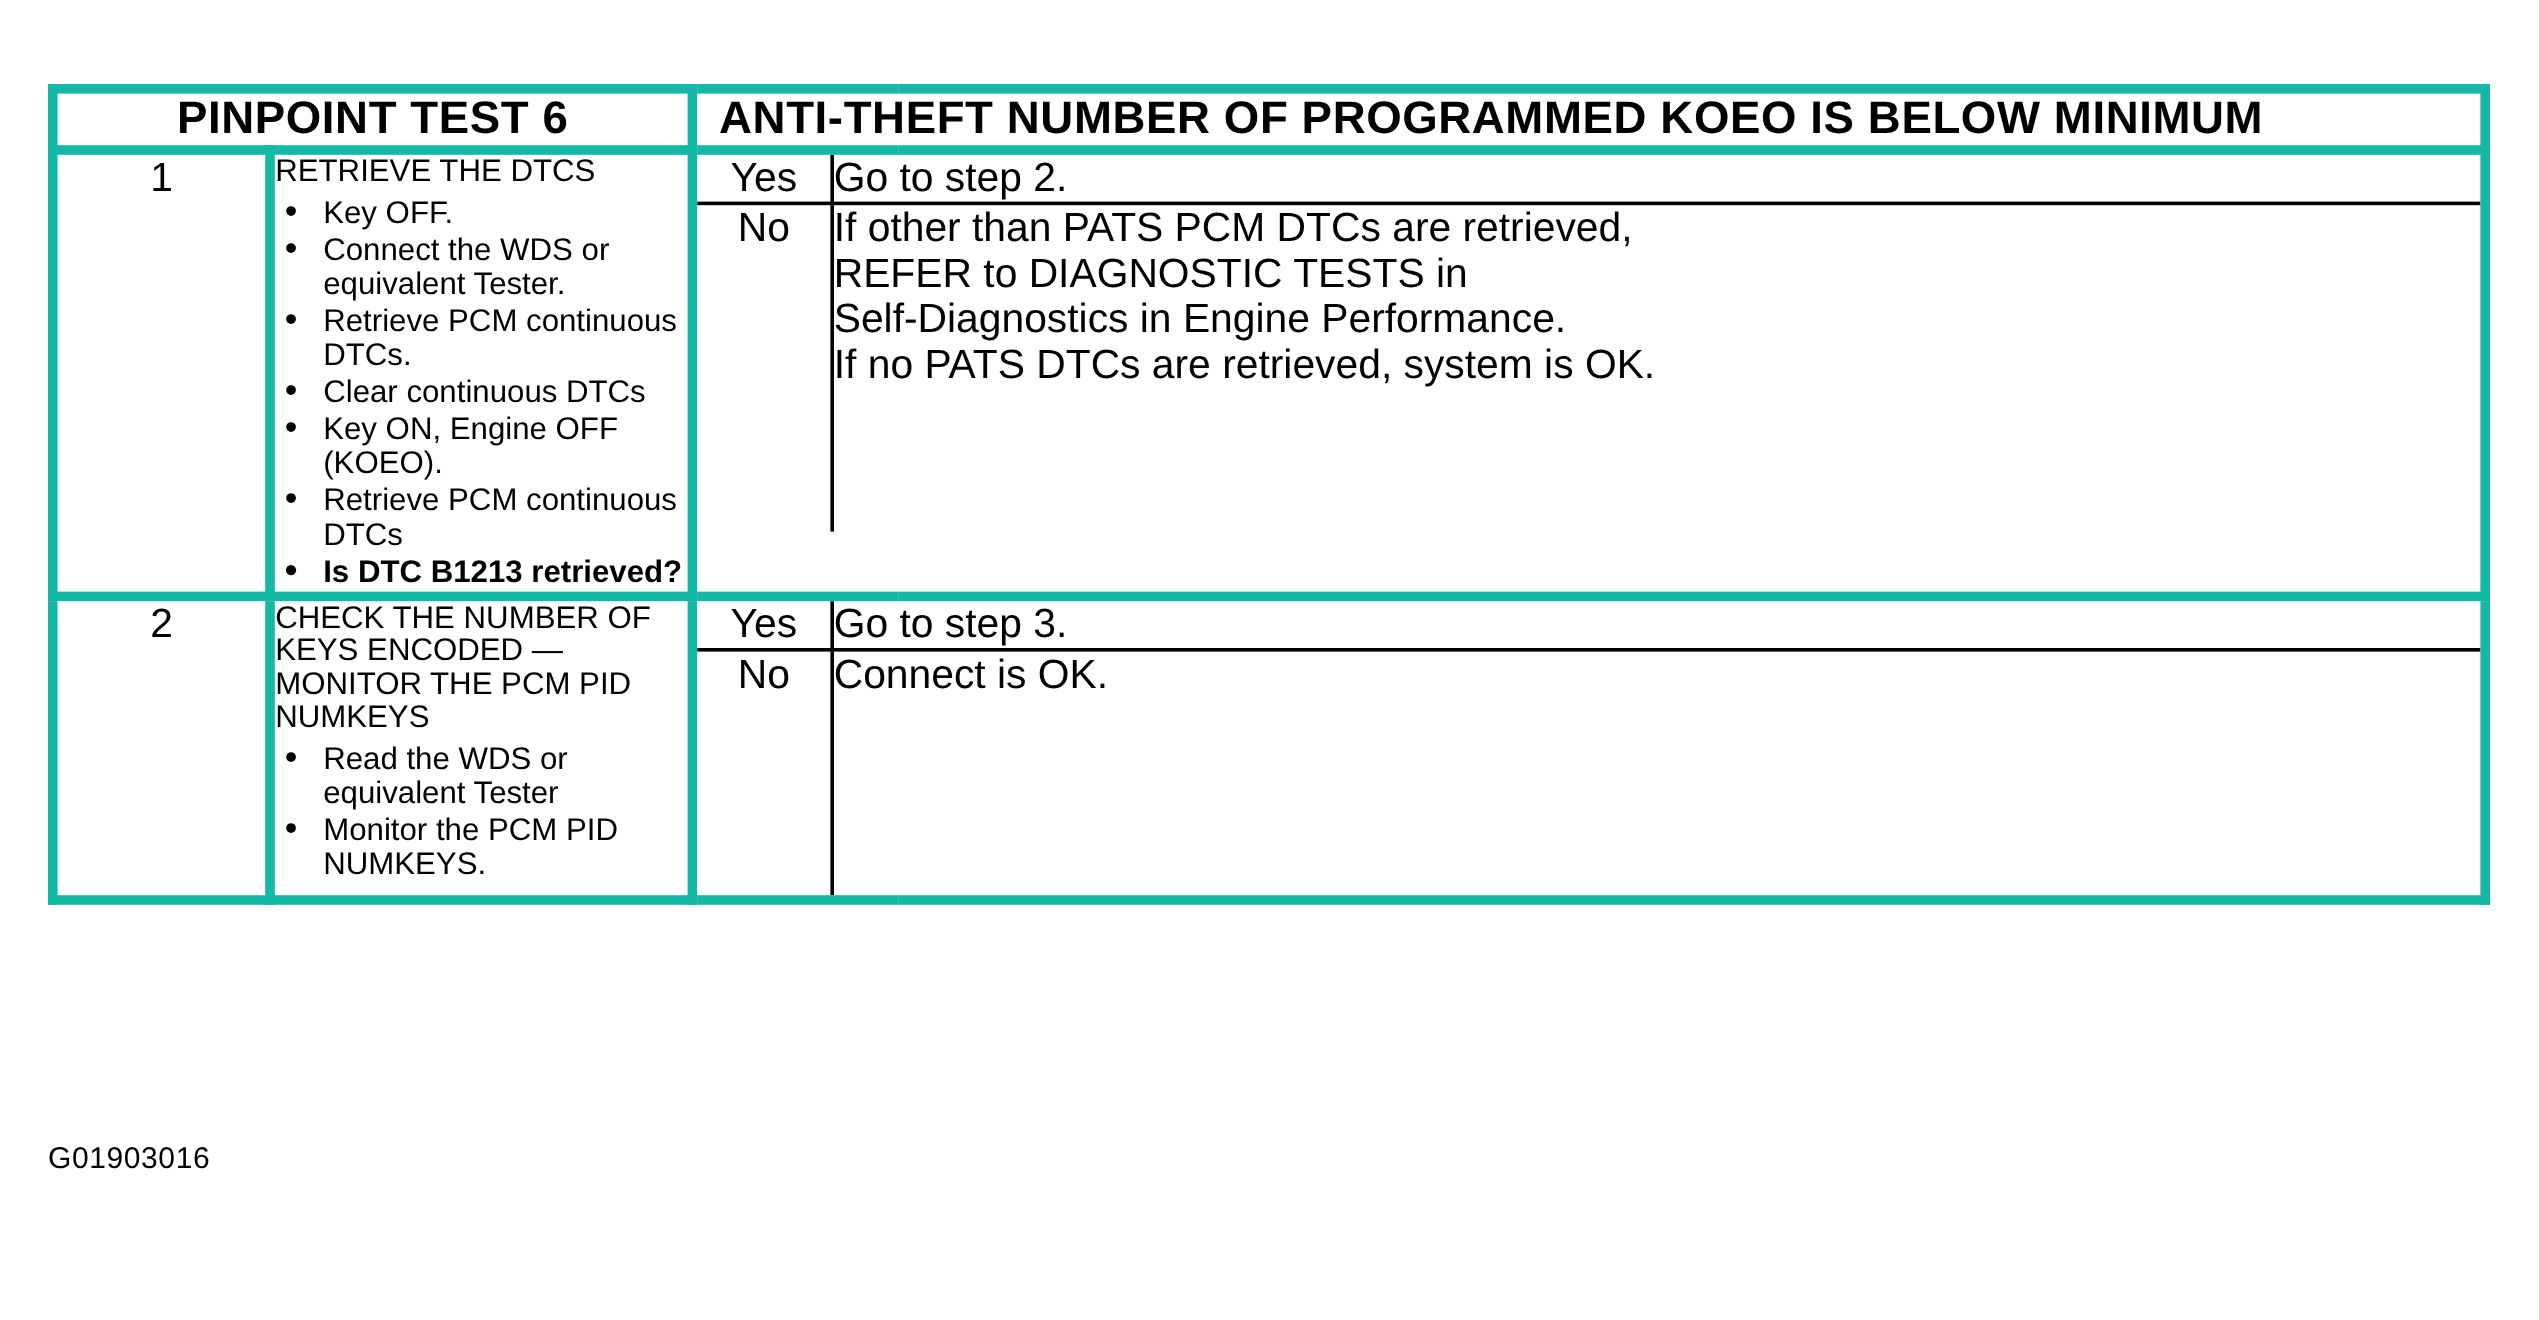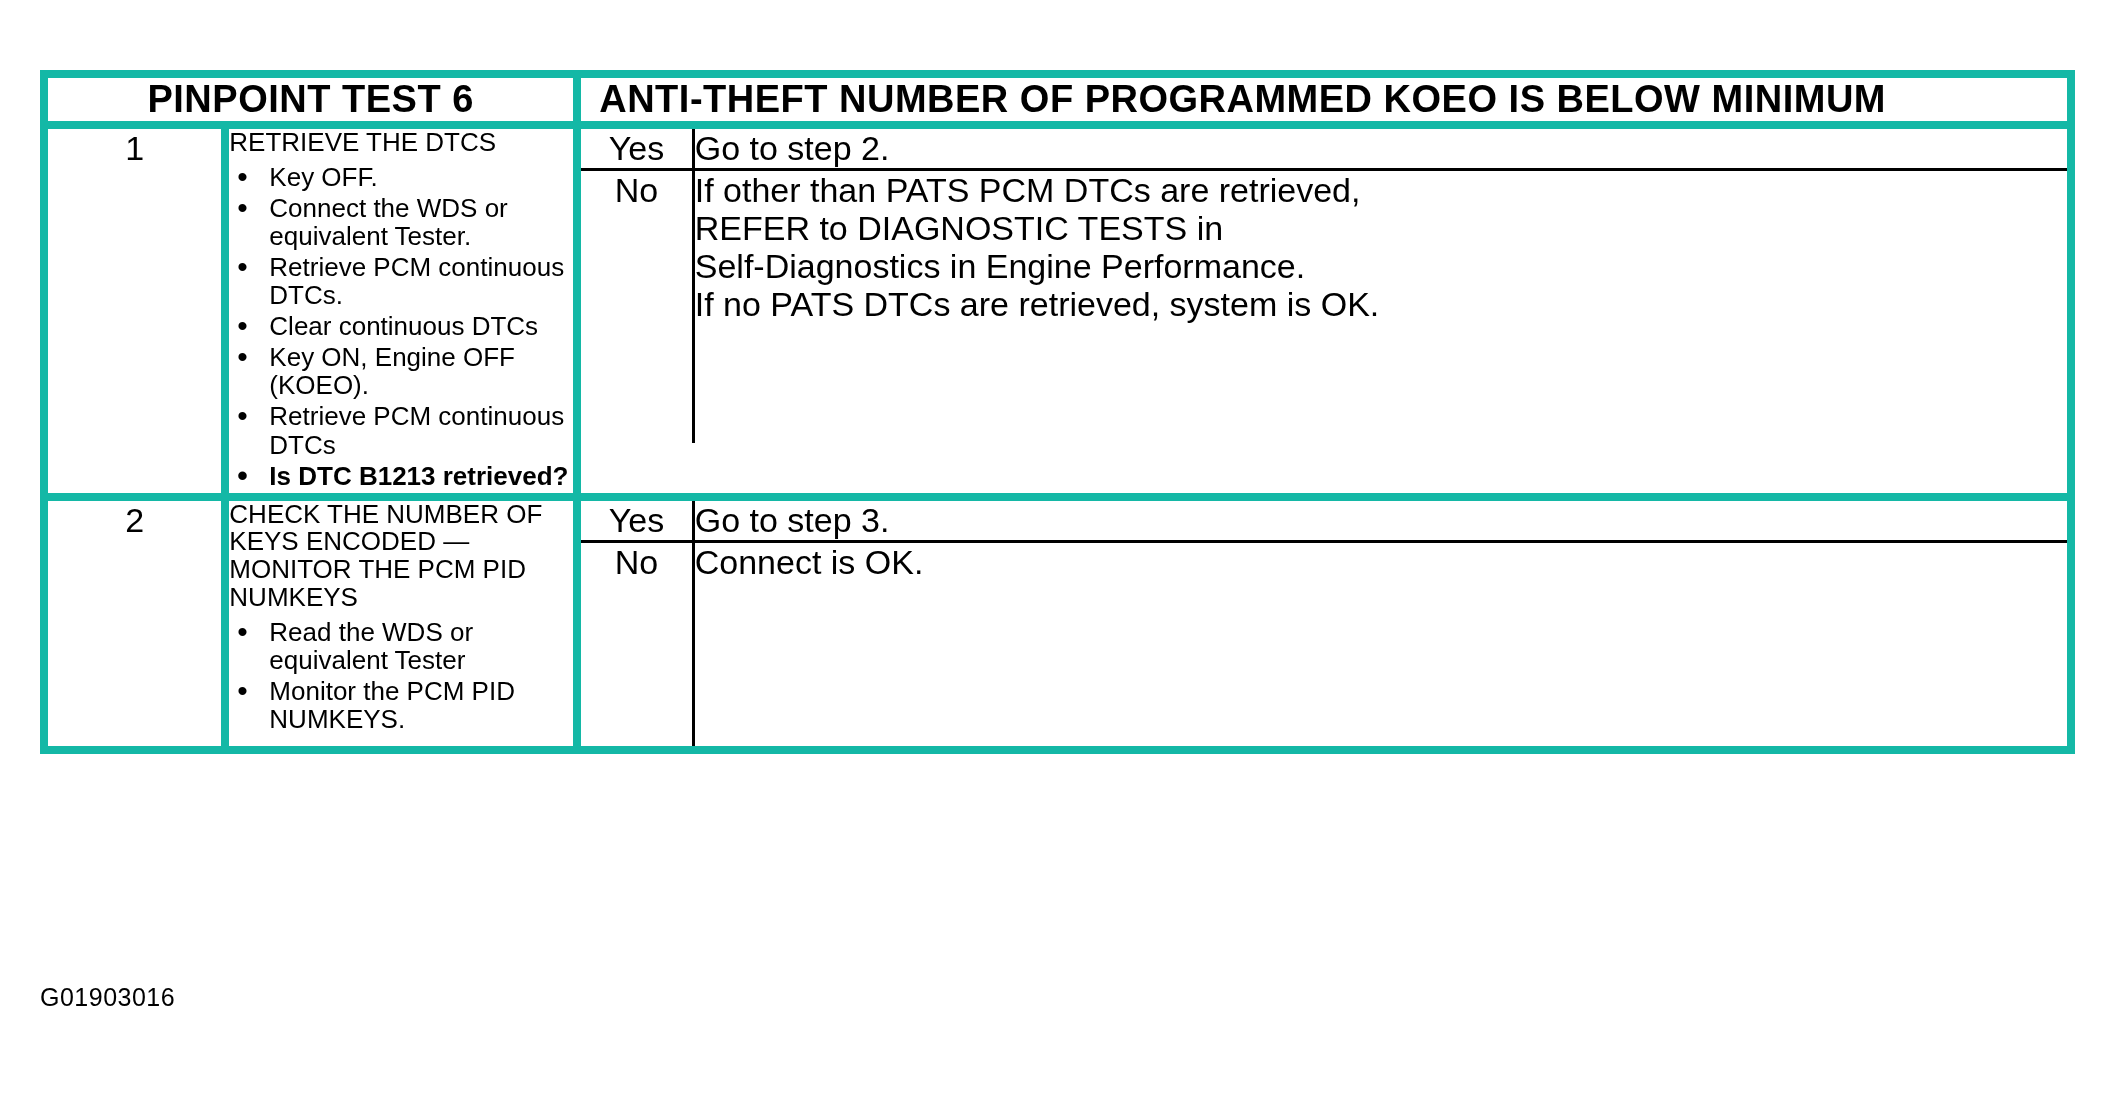--- a/index.html
+++ b/index.html
@@ -129,21 +129,21 @@
   }
   .nested td.yesno-cell {
     border-right: 3px solid #000;
   }
   .outer-wrap {
     padding: 0 !important;
   }
   .figure-id {
     position: absolute;
     left: 40px;
-    top: 983px;
+    top: 951px;
     font-size: 25px;
     letter-spacing: 0.5px;
   }
   .r1-action-spacer { height: 120px; }
   .r2-action-spacer { height: 165px; }
 </style>
 </head>
 <body>
 
 <div class="page">

